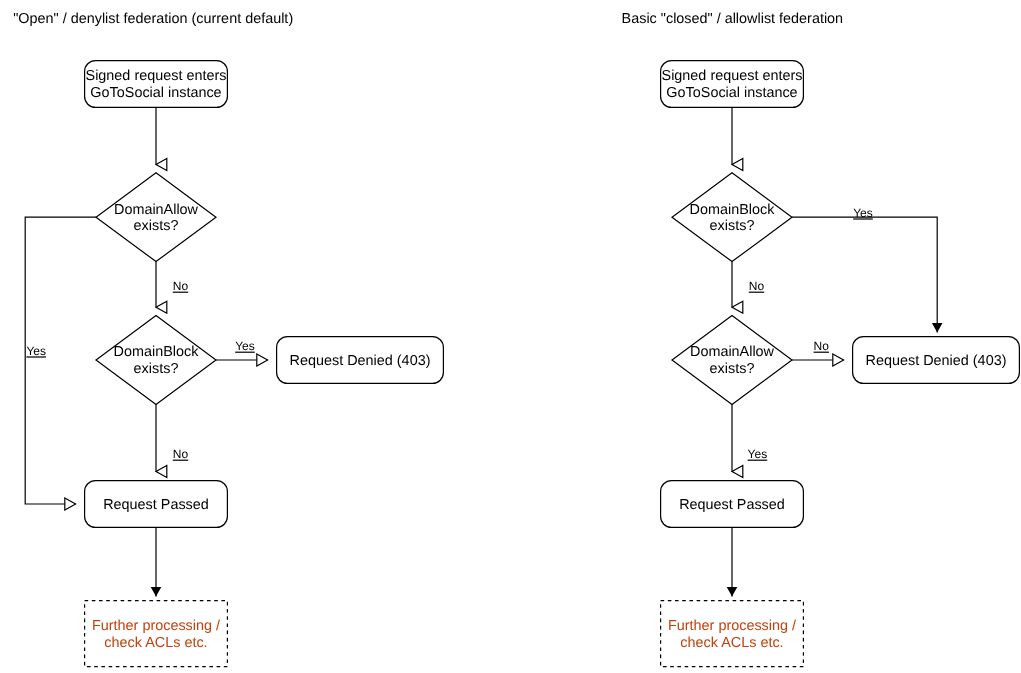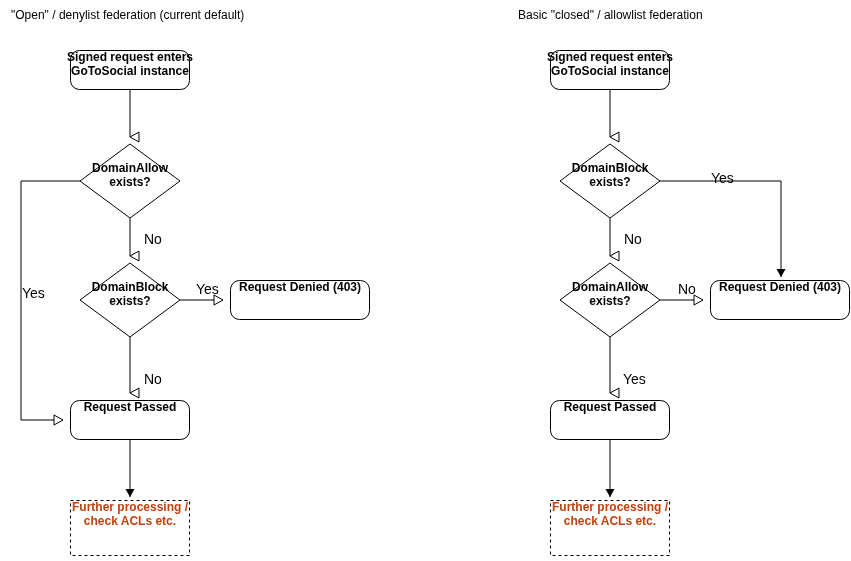--- a/index.html
+++ b/index.html
@@ -39,31 +39,31 @@
     white-space: nowrap;
   }
   .node-text {
     font-size: 12px;
     line-height: 14px;
     color: #000000;
     text-align: center;
     display: flex;
     flex-direction: column;
     align-items: center;
-    justify-content: flex-start;
+    justify-content: center;
     white-space: nowrap;
     pointer-events: none;
-    font-weight: bold;
   }
   .node-text.muted { color: #c2410c; }
   .edge-label {
-    font-size: 14px;
+    font-size: 10px;
     line-height: 13px;
     color: #000000;
     white-space: nowrap;
+    text-decoration: underline;
   }
 </style>
 </head>
 <body>
 
 <div id="canvas-root">
 
   <svg class="diagram-layer" viewBox="0 0 851 561" xmlns="http://www.w3.org/2000/svg">
     <defs>
       <marker id="openArrowDown" markerWidth="12" markerHeight="12" refX="6" refY="10" orient="auto" markerUnits="userSpaceOnUse">

